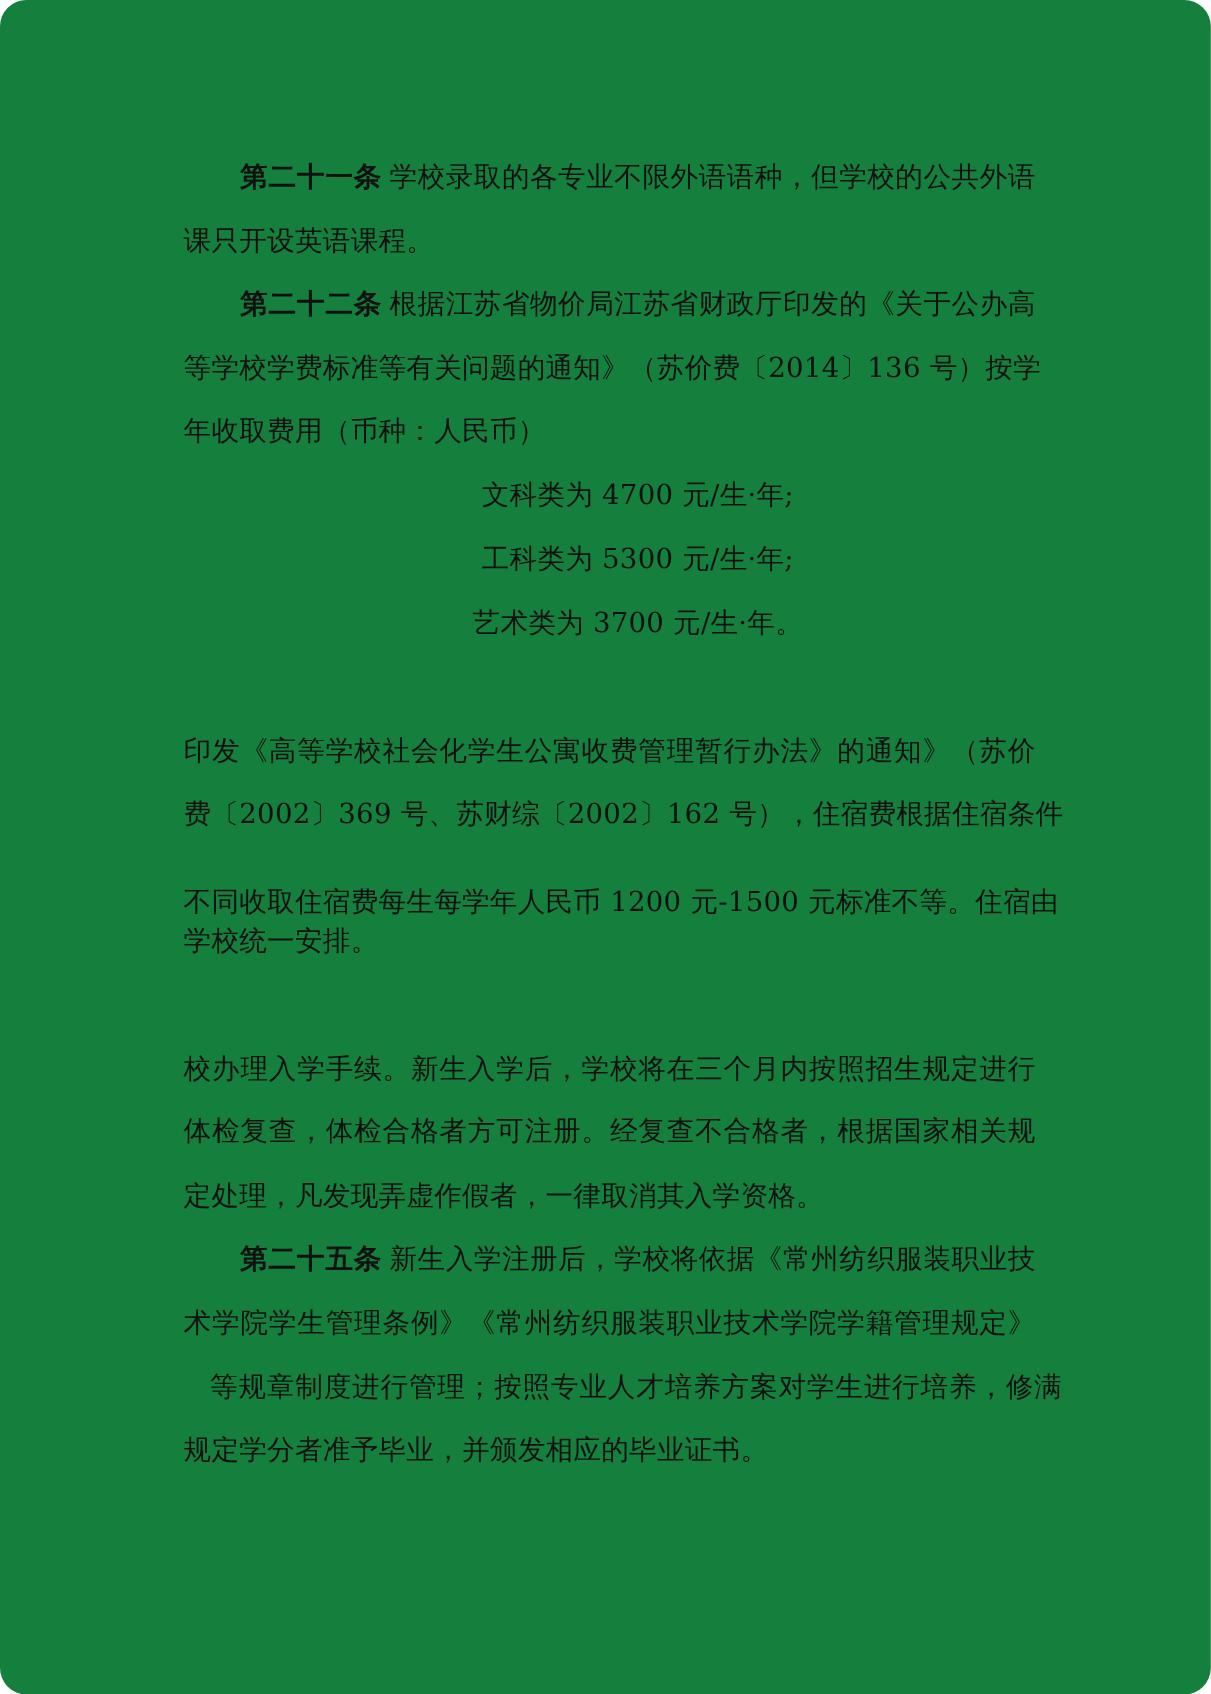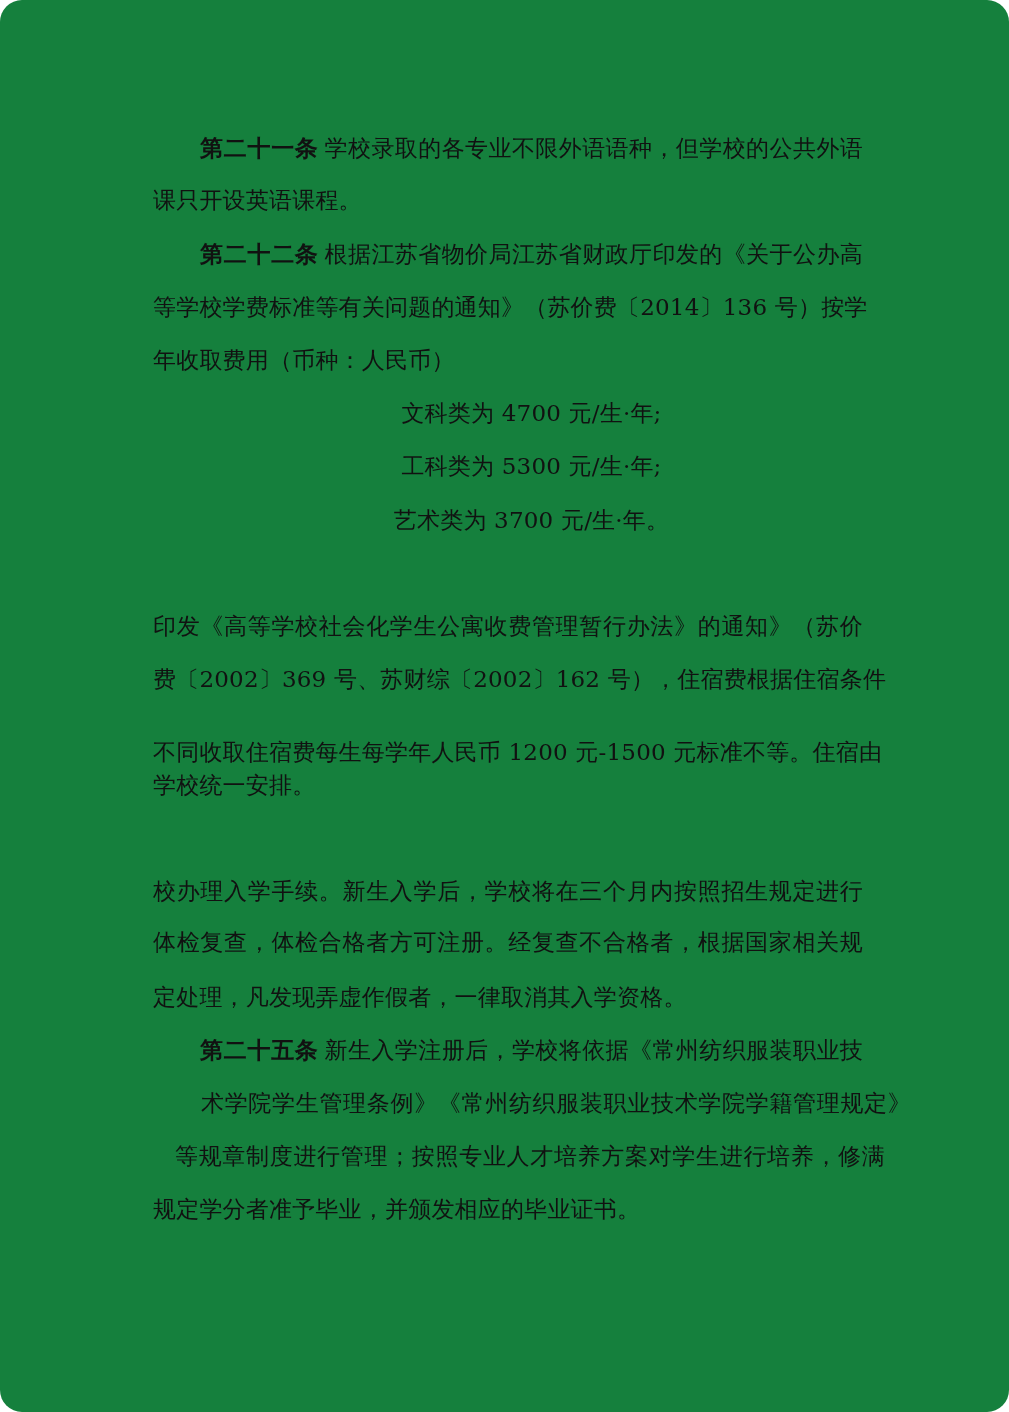--- a/index.html
+++ b/index.html
@@ -64,17 +64,17 @@
   <div class="line justify" style="top:610px;">印发《高等学校社会化学生公寓收费管理暂行办法》的通知》（苏价</div>
   <div class="line justify" style="top:663px;">费〔2002〕369 号、苏财综〔2002〕162 号），住宿费根据住宿条件</div>
   <div class="line justify" style="top:716px;margin-top:20px;">不同收取住宿费每生每学年人民币 1200 元-1500 元标准不等。住宿由</div>
   <div class="line" style="top:769px;">学校统一安排。</div>
 
   <div class="line justify" style="top:875px;">校办理入学手续。新生入学后，学校将在三个月内按照招生规定进行</div>
   <div class="line justify" style="top:928px;font-family:Liberation Mono, monospace;">体检复查，体检合格者方可注册。经复查不合格者，根据国家相关规</div>
   <div class="line" style="top:981px;">定处理，凡发现弄虚作假者，一律取消其入学资格。</div>
 
   <div class="line indent justify" style="top:1034px;"><span class="bold">第二十五条</span><span>新生入学注册后，学校将依据《常州纺织服装职业技</span></div>
-  <div class="line justify" style="top:1087px;margin-left:48px;">术学院学生管理条例》《常州纺织服装职业技术学院学籍管理规定》</div>
+  <div class="line justify" style="top:1087px;">术学院学生管理条例》《常州纺织服装职业技术学院学籍管理规定》</div>
   <div class="line justify" style="top:1140px;margin-left:22px;">等规章制度进行管理；按照专业人才培养方案对学生进行培养，修满</div>
   <div class="line" style="top:1193px;">规定学分者准予毕业，并颁发相应的毕业证书。</div>
 
 </div>
 
 </body></html>

